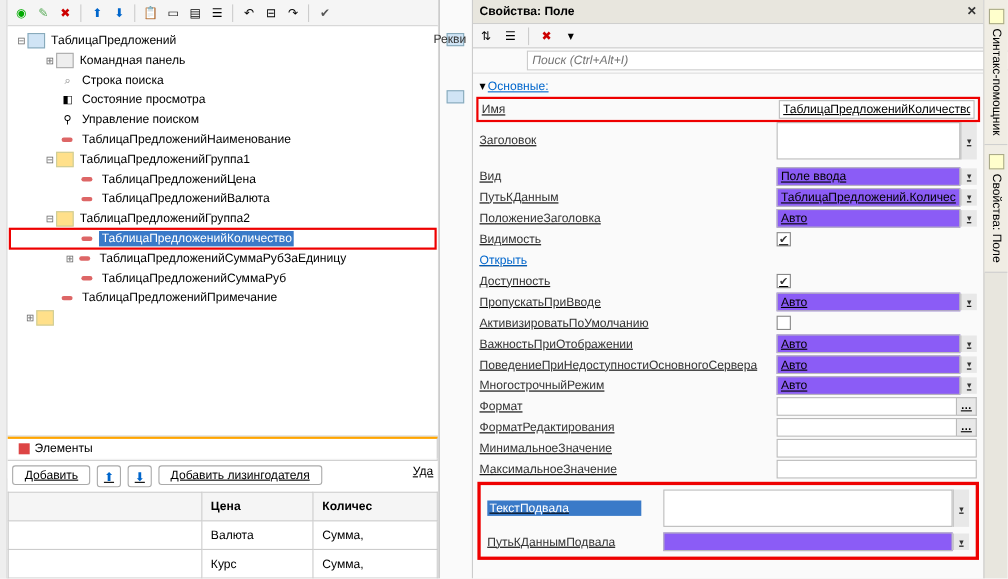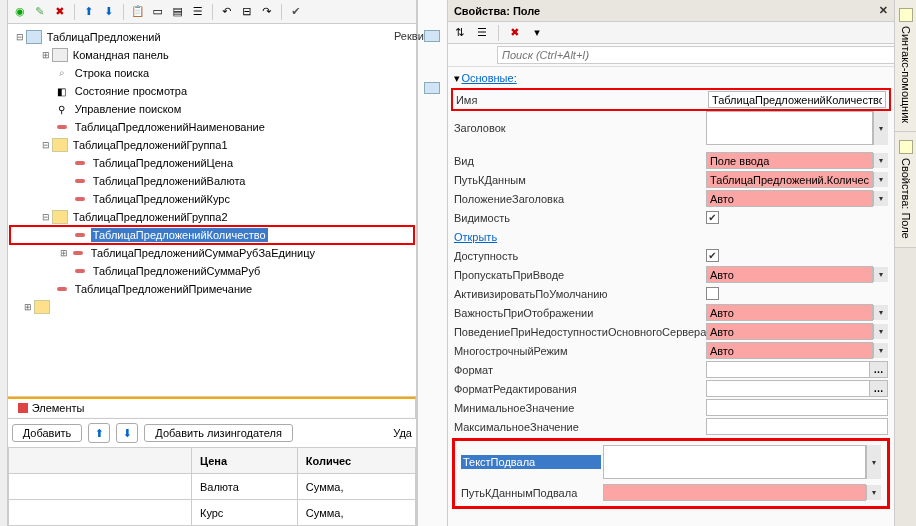--- a/index.html
+++ b/index.html
@@ -22,44 +22,44 @@
   .ico-bar { background: #eee; border: 1px solid #aaa; }
   .ico-search { color: #888; }
   .label { padding: 1px 2px; }
   .tabs { display: flex; background: #f5f5f5; border-top: 1px solid #ccc; height: 22px; flex-direction: column; }
   .tab { padding: 3px 10px; border-right: 1px solid #ccc; background: #fafafa; cursor: pointer; display: flex; align-items: center; gap: 4px; }
   .tab.active { background: #fff; border-top: 2px solid orange; }
   .tab-ico { width: 10px; height: 10px; }
   .tab-ico.red { background: #d44; }
   .tab-ico.yellow { background: #fc6; }
   .bottom-grid { border-top: 1px solid #ccc; background: #fff; }
-  .btn-row { display: flex; gap: 6px; padding: 4px; align-items: center; }
+  .btn-row { display: flex; gap: 6px; padding: 4px; align-items: flex-start; text-decoration: underline; }
   .btn { background: #fff; border: 1px solid #aaa; padding: 2px 10px; border-radius: 3px; cursor: pointer; }
   .arrow-btn { width: 22px; height: 20px; border: 1px solid #aaa; background: #fff; display: flex; align-items: center; justify-content: center; color: #06c; cursor: pointer; border-radius: 3px; }
   .grid-table { width: 100%; border-collapse: collapse; }
   .grid-table th, .grid-table td { border: 1px solid #ccc; padding: 4px 8px; text-align: left; background: #fff; height: 26px; }
   .grid-table th { background: #f5f5f5; font-weight: bold; }
   .right-pane { flex: 1; background: #fafafa; display: flex; }
   .props-panel { flex: 1; display: flex; flex-direction: column; border-left: 1px solid #ccc; }
   .props-header { background: #e8e6de; padding: 4px 6px; border-bottom: 1px solid #ccc; font-weight: bold; display: flex; justify-content: space-between; align-items: center; }
   .close-x { cursor: pointer; font-weight: bold; color: #333; }
   .props-toolbar { height: 22px; background: #f5f5f5; border-bottom: 1px solid #ccc; display: flex; align-items: center; padding: 0 4px; gap: 6px; }
   .search-row { padding: 2px 4px; border-bottom: 1px solid #ddd; }
   .search-row input { width: 100%; border: 1px solid #ccc; padding: 2px 4px; color: #999; font-style: italic; margin-left: 45px; }
   .props-body { flex: 1; overflow: auto; padding: 2px; }
   .section-hdr { color: #0066cc; padding: 3px 4px; cursor: pointer; text-decoration: underline; }
   .section-hdr::before { content: "▾"; color: #000; text-decoration: none; display: inline-block; margin-right: 2px; }
-  .prop-row { display: flex; align-items: center; min-height: 19px; padding: 0 4px; gap: 2px; }
+  .prop-row { display: flex; align-items: center; min-height: 19px; padding: 0 4px; gap: 20px; text-decoration: underline; }
   .prop-row.highlighted { outline: 2px solid #e00; outline-offset: -1px; margin: 1px 2px; padding: 2px 4px; }
   .prop-label { width: 250px; color: #333; }
   .prop-label.sel { background: #3a7ac8; color: #fff; padding: 1px 2px; width: auto; min-width: 140px; }
   .prop-val { flex: 1; display: flex; align-items: center; }
   .prop-input { flex: 1; border: 1px solid #bbb; padding: 1px 3px; height: 17px; background: #fff; }
   .prop-input.multi { height: 34px; resize: none; }
-  .prop-select { flex: 1; border: 1px solid #bbb; padding: 1px 3px; height: 17px; background: #fca5a5; display: flex; justify-content: space-between; align-items: center; }
+  .prop-select { flex: 1; border: 1px solid #bbb; padding: 1px 3px; height: 17px; background: #8b5cf6; display: flex; justify-content: space-between; align-items: center; }
   .dd-arrow { width: 15px; height: 15px; background: #e8e8e8; border-left: 1px solid #bbb; display: flex; align-items: center; justify-content: center; font-size: 8px; color: #333; cursor: pointer; }
   .dots-btn { width: 18px; height: 17px; background: #e8e8e8; border: 1px solid #bbb; border-left: none; display: flex; align-items: center; justify-content: center; cursor: pointer; font-weight: bold; font-size: 10px; }
   .checkbox { width: 13px; height: 13px; border: 1px solid #888; background: #fff; display: inline-flex; align-items: center; justify-content: center; font-size: 10px; color: #333; }
   .link { color: #0066cc; text-decoration: underline; cursor: pointer; }
   .footer-box { border: 3px solid #e00; margin: 2px; padding: 4px 2px; }
   .side-tabs { width: 22px; background: #e8e6de; border-left: 1px solid #ccc; display: flex; flex-direction: column; }
   .side-tab { writing-mode: vertical-rl; padding: 8px 3px; border-bottom: 1px solid #ccc; cursor: pointer; font-size: 10px; display: flex; align-items: center; gap: 4px; background: #f0ede4; }
   .side-tab-ico { width: 14px; height: 14px; background: #ffc; border: 1px solid #aa8; writing-mode: horizontal-tb; }
   .left-edge { width: 8px; background: #eee; border-right: 1px solid #ccc; }
   .narrow-col { width: 30px; background: #fafafa; border-left: 1px solid #ccc; display: flex; flex-direction: column; align-items: center; padding-top: 30px; gap: 40px; }
@@ -132,26 +132,20 @@
             <span class="ico-field"></span>
           </span>
         <span class="label">ТаблицаПредложенийЦена</span>
       </div>
       <div class="tree-node" style="padding-left:62px">
         <span class="node-ico">
             <span class="ico-field"></span>
           </span>
         <span class="label">ТаблицаПредложенийВалюта</span>
       </div>
-      <div class="tree-node" style="padding-left:62px">
-        <span class="node-ico">
-            <span class="ico-field"></span>
-          </span>
-        <span class="label">ТаблицаПредложенийКурс</span>
-      </div>
       <div class="tree-node" style="padding-left:30px">
         <span class="expander">⊟</span>
         <span class="node-ico ico-folder"></span>
         <span class="label">ТаблицаПредложенийГруппа2</span>
       </div>
       <div class="tree-node selected highlighted" style="padding-left:62px">
         <span class="node-ico">
             <span class="ico-field"></span>
           </span>
         <span class="label">ТаблицаПредложенийКоличество</span>

